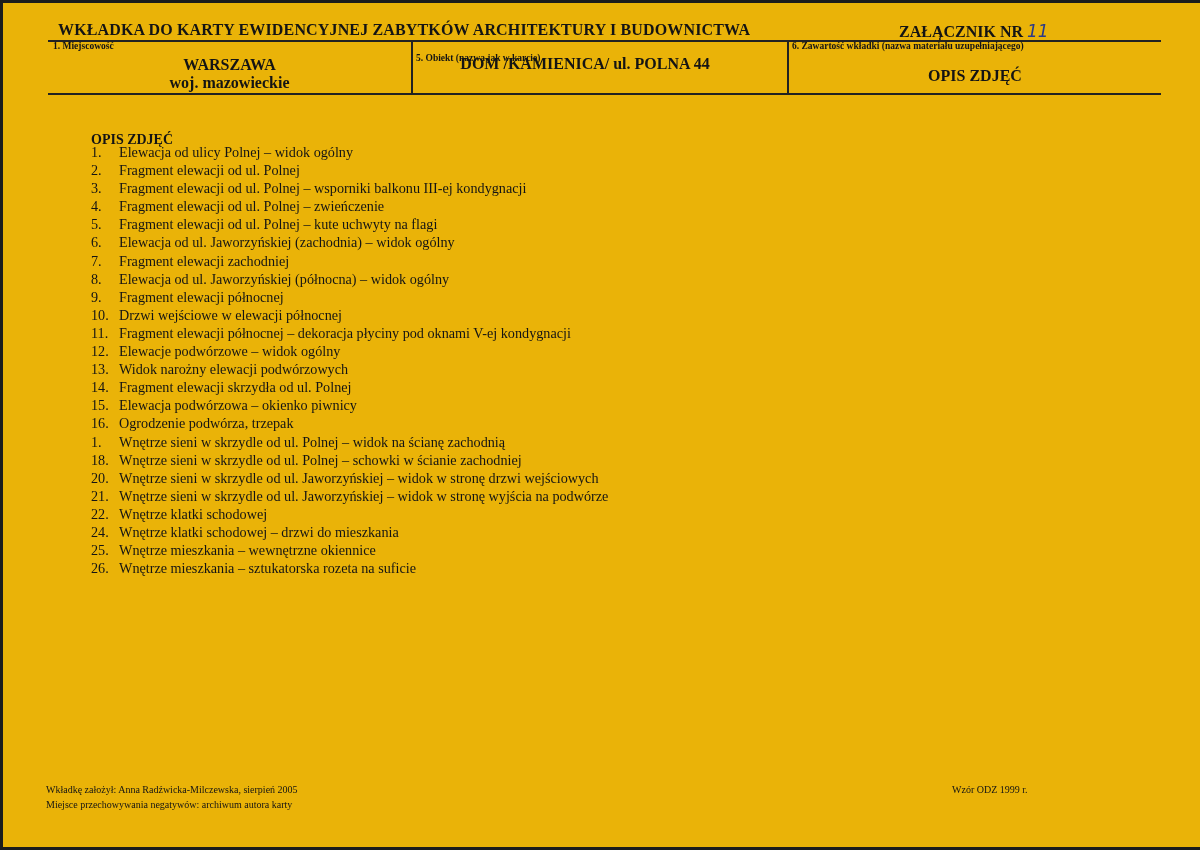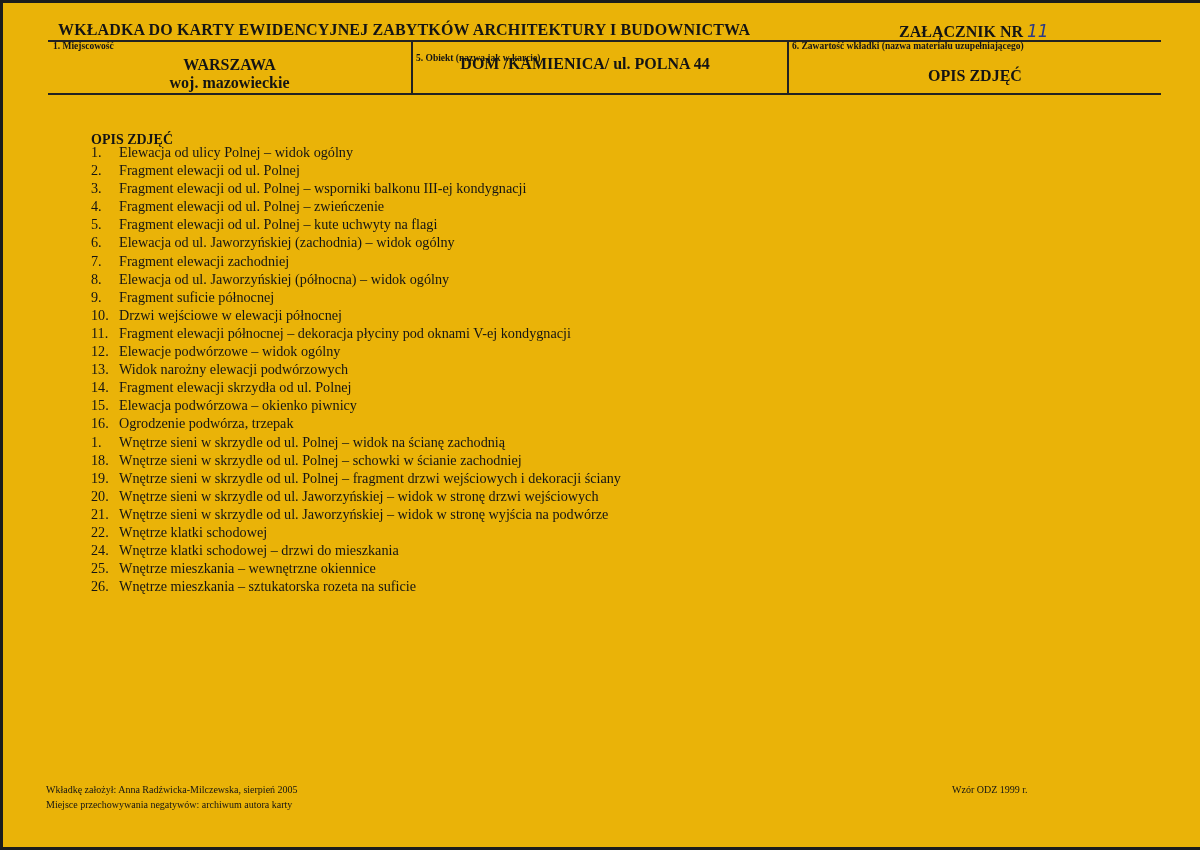--- a/index.html
+++ b/index.html
@@ -124,31 +124,30 @@
 
   <ul class="abs photo-list">
     <li class="photo-item"><span class="photo-num">1.</span><span>Elewacja od ulicy Polnej – widok ogólny</span></li>
     <li class="photo-item"><span class="photo-num">2.</span><span>Fragment elewacji od ul. Polnej</span></li>
     <li class="photo-item"><span class="photo-num">3.</span><span>Fragment elewacji od ul. Polnej – wsporniki balkonu III-ej kondygnacji</span></li>
     <li class="photo-item"><span class="photo-num">4.</span><span>Fragment elewacji od ul. Polnej – zwieńczenie</span></li>
     <li class="photo-item"><span class="photo-num">5.</span><span>Fragment elewacji od ul. Polnej – kute uchwyty na flagi</span></li>
     <li class="photo-item"><span class="photo-num">6.</span><span>Elewacja od ul. Jaworzyńskiej (zachodnia) – widok ogólny</span></li>
     <li class="photo-item"><span class="photo-num">7.</span><span>Fragment elewacji zachodniej</span></li>
     <li class="photo-item"><span class="photo-num">8.</span><span>Elewacja od ul. Jaworzyńskiej (północna) – widok ogólny</span></li>
-    <li class="photo-item"><span class="photo-num">9.</span><span>Fragment suficie północnej</span></li>
+    <li class="photo-item"><span class="photo-num">9.</span><span>Fragment elewacji północnej</span></li>
     <li class="photo-item"><span class="photo-num">10.</span><span>Drzwi wejściowe w elewacji północnej</span></li>
     <li class="photo-item"><span class="photo-num">11.</span><span>Fragment elewacji północnej – dekoracja płyciny pod oknami V-ej kondygnacji</span></li>
     <li class="photo-item"><span class="photo-num">12.</span><span>Elewacje podwórzowe – widok ogólny</span></li>
     <li class="photo-item"><span class="photo-num">13.</span><span>Widok narożny elewacji podwórzowych</span></li>
     <li class="photo-item"><span class="photo-num">14.</span><span>Fragment elewacji skrzydła od ul. Polnej</span></li>
     <li class="photo-item"><span class="photo-num">15.</span><span>Elewacja podwórzowa – okienko piwnicy</span></li>
     <li class="photo-item"><span class="photo-num">16.</span><span>Ogrodzenie podwórza, trzepak</span></li>
     <li class="photo-item"><span class="photo-num">1.</span><span>Wnętrze sieni w skrzydle od ul. Polnej – widok na ścianę zachodnią</span></li>
     <li class="photo-item"><span class="photo-num">18.</span><span>Wnętrze sieni w skrzydle od ul. Polnej – schowki w ścianie zachodniej</span></li>
-    <li class="photo-item"><span class="photo-num">19.</span><span>Wnętrze sieni w skrzydle od ul. Polnej – fragment drzwi wejściowych i dekoracji ściany</span></li>
     <li class="photo-item"><span class="photo-num">20.</span><span>Wnętrze sieni w skrzydle od ul. Jaworzyńskiej – widok w stronę drzwi wejściowych</span></li>
     <li class="photo-item"><span class="photo-num">21.</span><span>Wnętrze sieni w skrzydle od ul. Jaworzyńskiej – widok w stronę wyjścia na podwórze</span></li>
     <li class="photo-item"><span class="photo-num">22.</span><span>Wnętrze klatki schodowej</span></li>
     <li class="photo-item"><span class="photo-num">24.</span><span>Wnętrze klatki schodowej – drzwi do mieszkania</span></li>
     <li class="photo-item"><span class="photo-num">25.</span><span>Wnętrze mieszkania – wewnętrzne okiennice</span></li>
     <li class="photo-item"><span class="photo-num">26.</span><span>Wnętrze mieszkania – sztukatorska rozeta na suficie</span></li>
   </ul>
 
   <div class="abs" style="left:43px; top:779px;">
     <div class="footer-line">Wkładkę założył: Anna Radźwicka-Milczewska, sierpień 2005</div>

